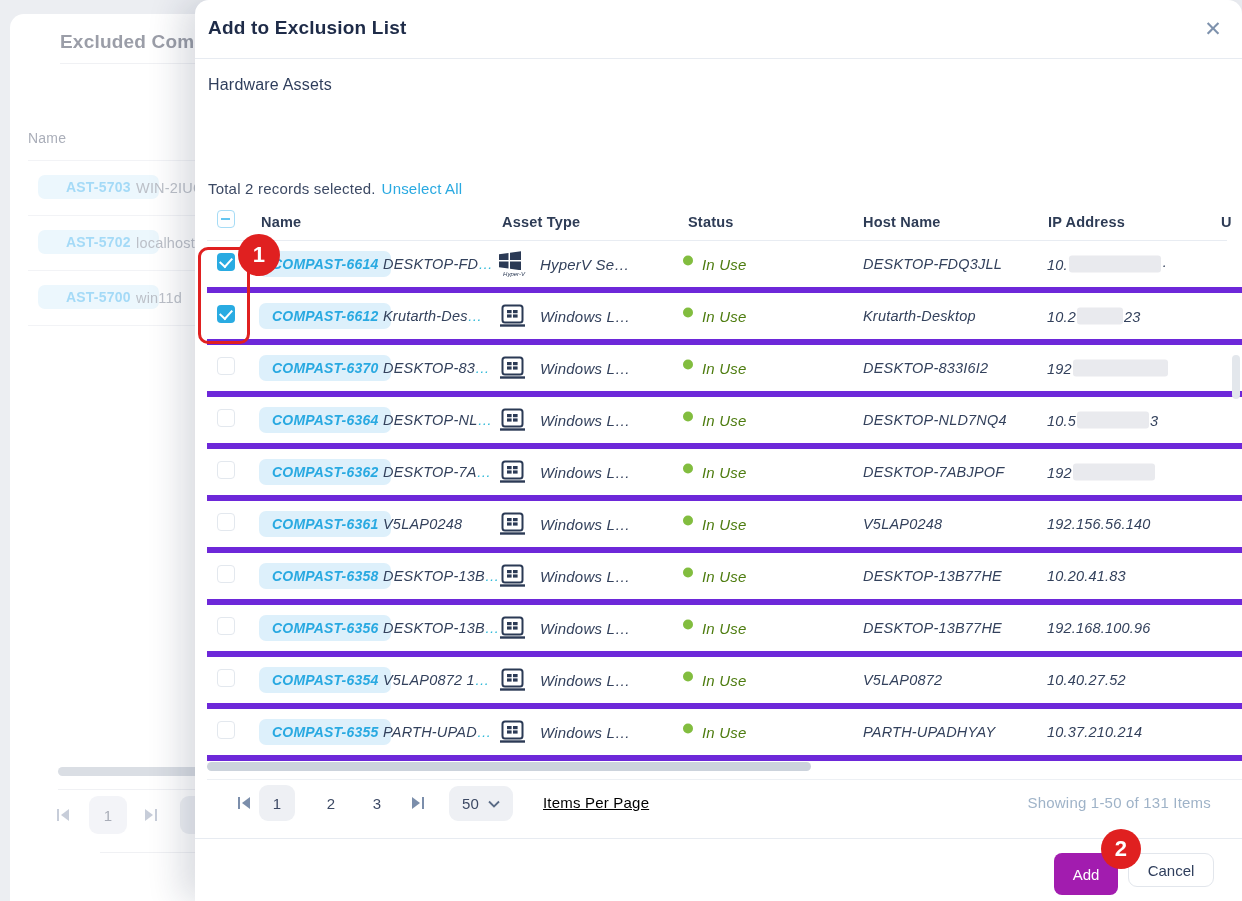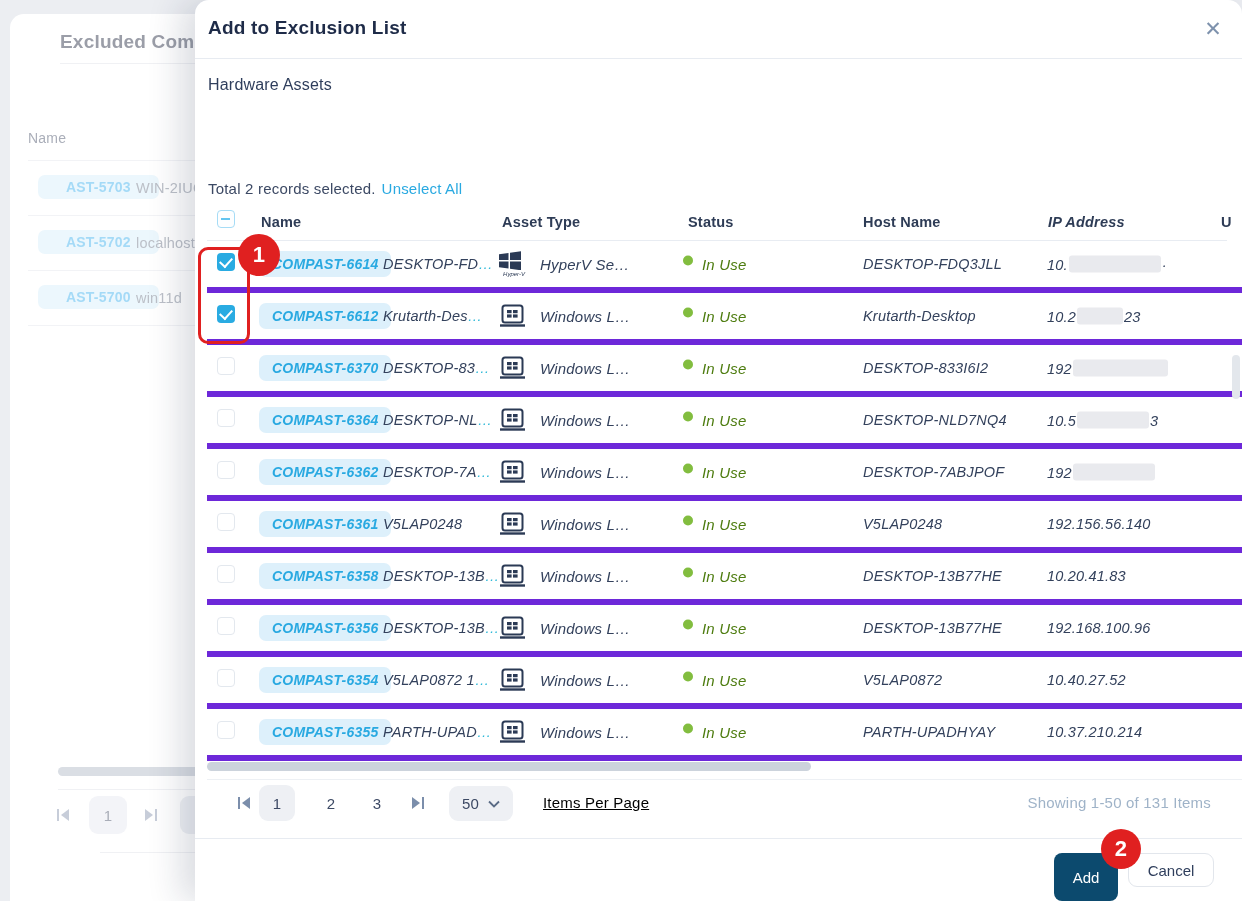--- a/index.html
+++ b/index.html
@@ -44,21 +44,21 @@
   .cell { position:absolute; top:50%; transform:translateY(-50%); white-space:nowrap; }
   .c-cb   { left:10px; }
   .c-badge{ left:52px; }
   .c-name { left:176px; font-size:14.5px; color:#33415c;text-align:center; }
   .c-ticon{ left:292px; }
   .c-ttext{ left:333px; font-size:15px; color:#33415c; }
   .c-status{ left:476px; font-size:15px; color:#4d7c0f; display:flex; align-items:flex-start; }
   .c-host { left:656px; font-size:14.5px; color:#33415c; }
   .c-ip   { left:840px; font-size:14.5px; color:#33415c; display:flex; align-items:center; }
   .h-name { left:54px; } .h-type { left:295px; } .h-status { left:481px; }
-  .h-host { left:656px; } .h-ip { left:841px;font-style:italic; } .h-u { left:1014px; }
+  .h-host { left:656px; } .h-ip { left:841px; } .h-u { left:1014px; }
   .badge { display:inline-block; background:#ddf0fb; color:#29a9e1; font-weight:600; font-size:14px; padding:5px 13px; border-radius:7px; }
   .ell { color:#2fb9d8; }
   .cb { display:inline-block; width:18px; height:18px; border-radius:4px; position:relative; }
   .cb.checked { background:#29abe2; }
   .cb.checked::after { content:""; position:absolute; left:5px; top:2px; width:6px; height:10px; border:solid #fff; border-width:0 2.2px 2.2px 0; transform:rotate(42deg); }
   .cb.unchecked { background:#fff; border:1.5px solid #e3e8ee; }
   .cb.indet { background:#fdfeff; border:1.5px solid #a6dcf6; }
   .cb.indet::after { content:""; position:absolute; left:3px; top:7px; width:9px; height:2px; background:#63c5f0; }
   .dot { width:10px; height:10px; border-radius:50%; background:#82bd3f; display:inline-block; margin-right:9px; }
   .redact { display:inline-block; height:17px; background:#e9eaee; border-radius:3px; margin:0 1px; }
@@ -73,21 +73,21 @@
   .pg { position:absolute; top:785px; left:0; height:38px; width:100%; }
   .pg-ico { position:absolute; top:11px; cursor:pointer; }
   .pg-num { position:absolute; top:0; width:36px; height:36px; display:flex; align-items:center; justify-content:center; font-size:15px; color:#3c4964; border-radius:9px; cursor:pointer; }
   .pg-num.active { background:#eef0f4; }
   .pg-size { position:absolute; left:254px; top:1px; width:64px; height:35px; background:#eef0f4; border-radius:9px; display:flex; align-items:center; justify-content:center; gap:9px; font-size:15px; color:#3c4964; cursor:pointer; }
   .pg-label { position:absolute; left:348px; top:9px; font-size:15px; color:#000000;text-decoration:underline; }
   .pg-showing { position:absolute; right:31px; top:9px; font-size:15px; color:#9fb3c8; }
   .m-div-b2 { position:absolute; left:0; right:0; top:838px; height:1px; background:#e7ebf1; }
 
   
-  .btn-add { position:absolute; left:859px; top:853px; width:64px; height:48px; background:#0c4a6e; color:#fff; border:none; border-radius:8px; font-size:15px; font-family:"Liberation Sans",sans-serif; cursor:pointer; }
+  .btn-add { position:absolute; left:859px; top:853px; width:64px; height:42px; background:#a21caf; color:#fff; border:none; border-radius:8px; font-size:15px; font-family:"Liberation Sans",sans-serif; cursor:pointer; }
   .btn-cancel { position:absolute; left:933px; top:853px; width:86px; height:34px; background:#fff; color:#2f3e5c; border:1px solid #e2e6ec; border-radius:9px; font-size:15px; font-family:"Liberation Sans",sans-serif; cursor:pointer; }
 
   
   .ann-rect { position:absolute; left:198px; top:247px; width:52px; height:97px; border:3px solid #e02020; border-radius:10px; z-index:10; pointer-events:none; }
   .ann-circle { position:absolute; width:42px; height:42px; border-radius:50%; background:#e02020; color:#fff; font-size:22px; font-weight:700; display:flex; align-items:center; justify-content:center; z-index:11; pointer-events:none; }
   #ann1 { left:238px; top:234px; }
   #ann2 { left:1101px; top:829px; width:40px; height:40px; }
 
   .pgsvg { display:block; }
 </style>

